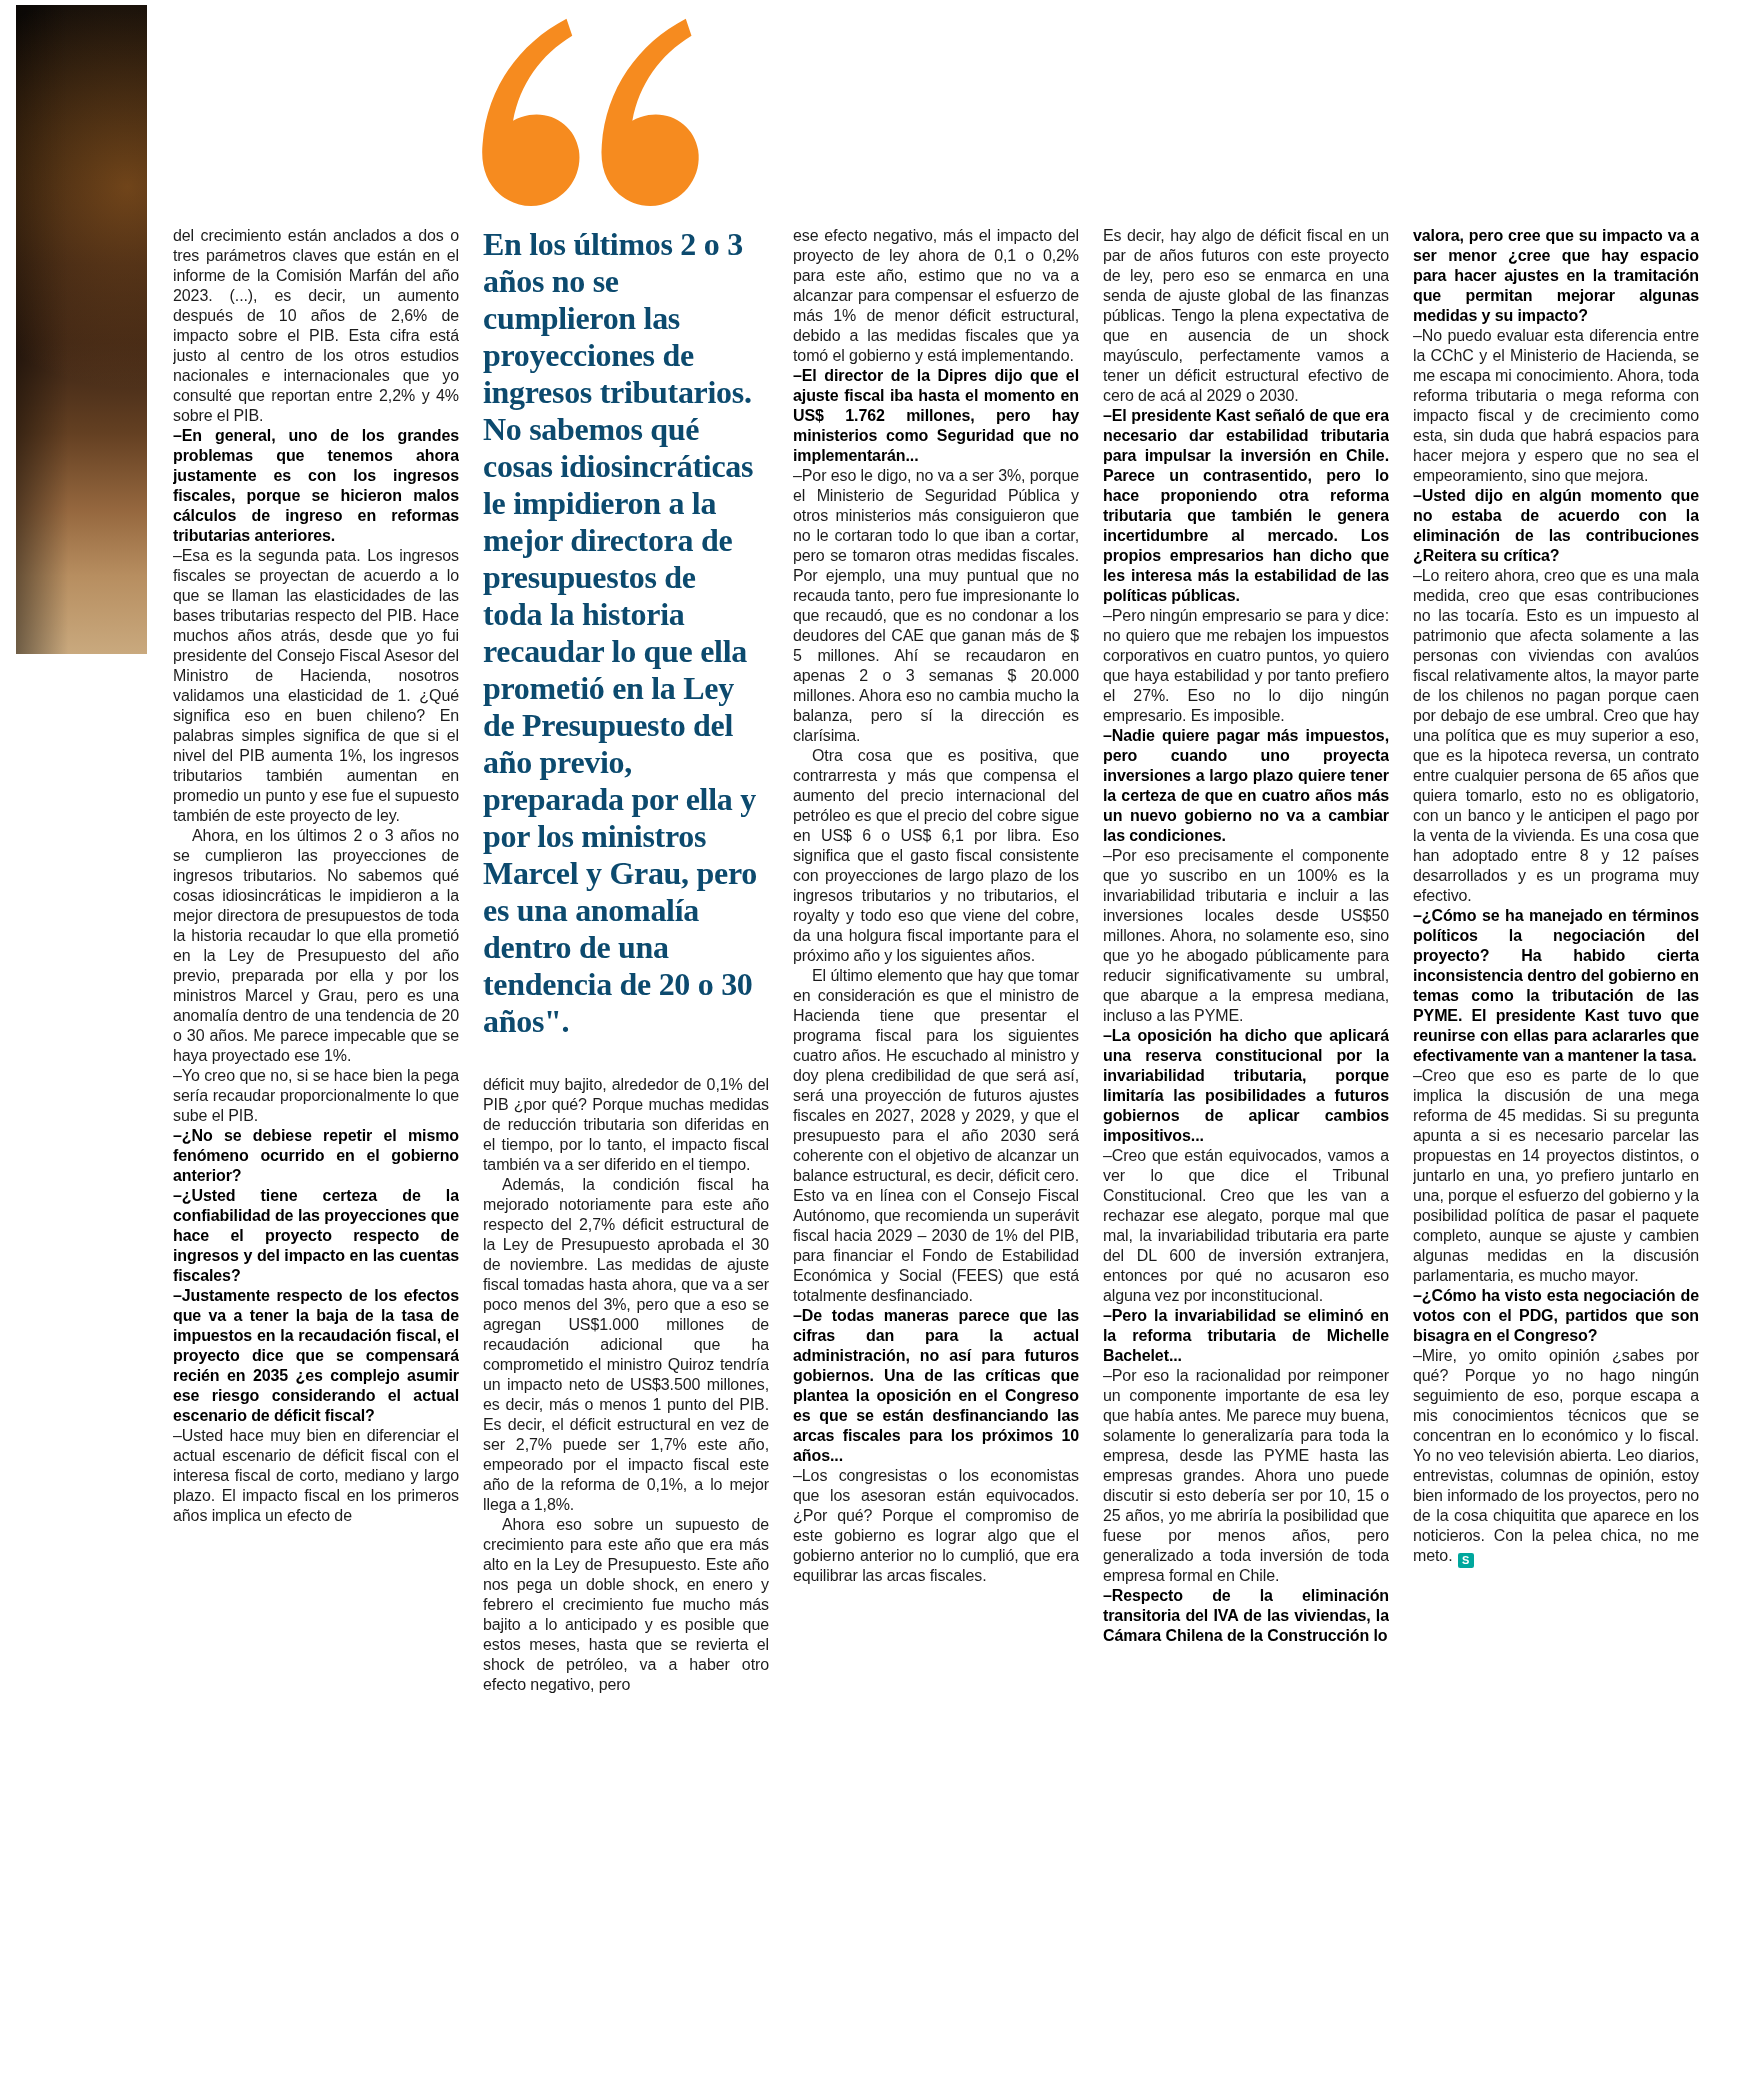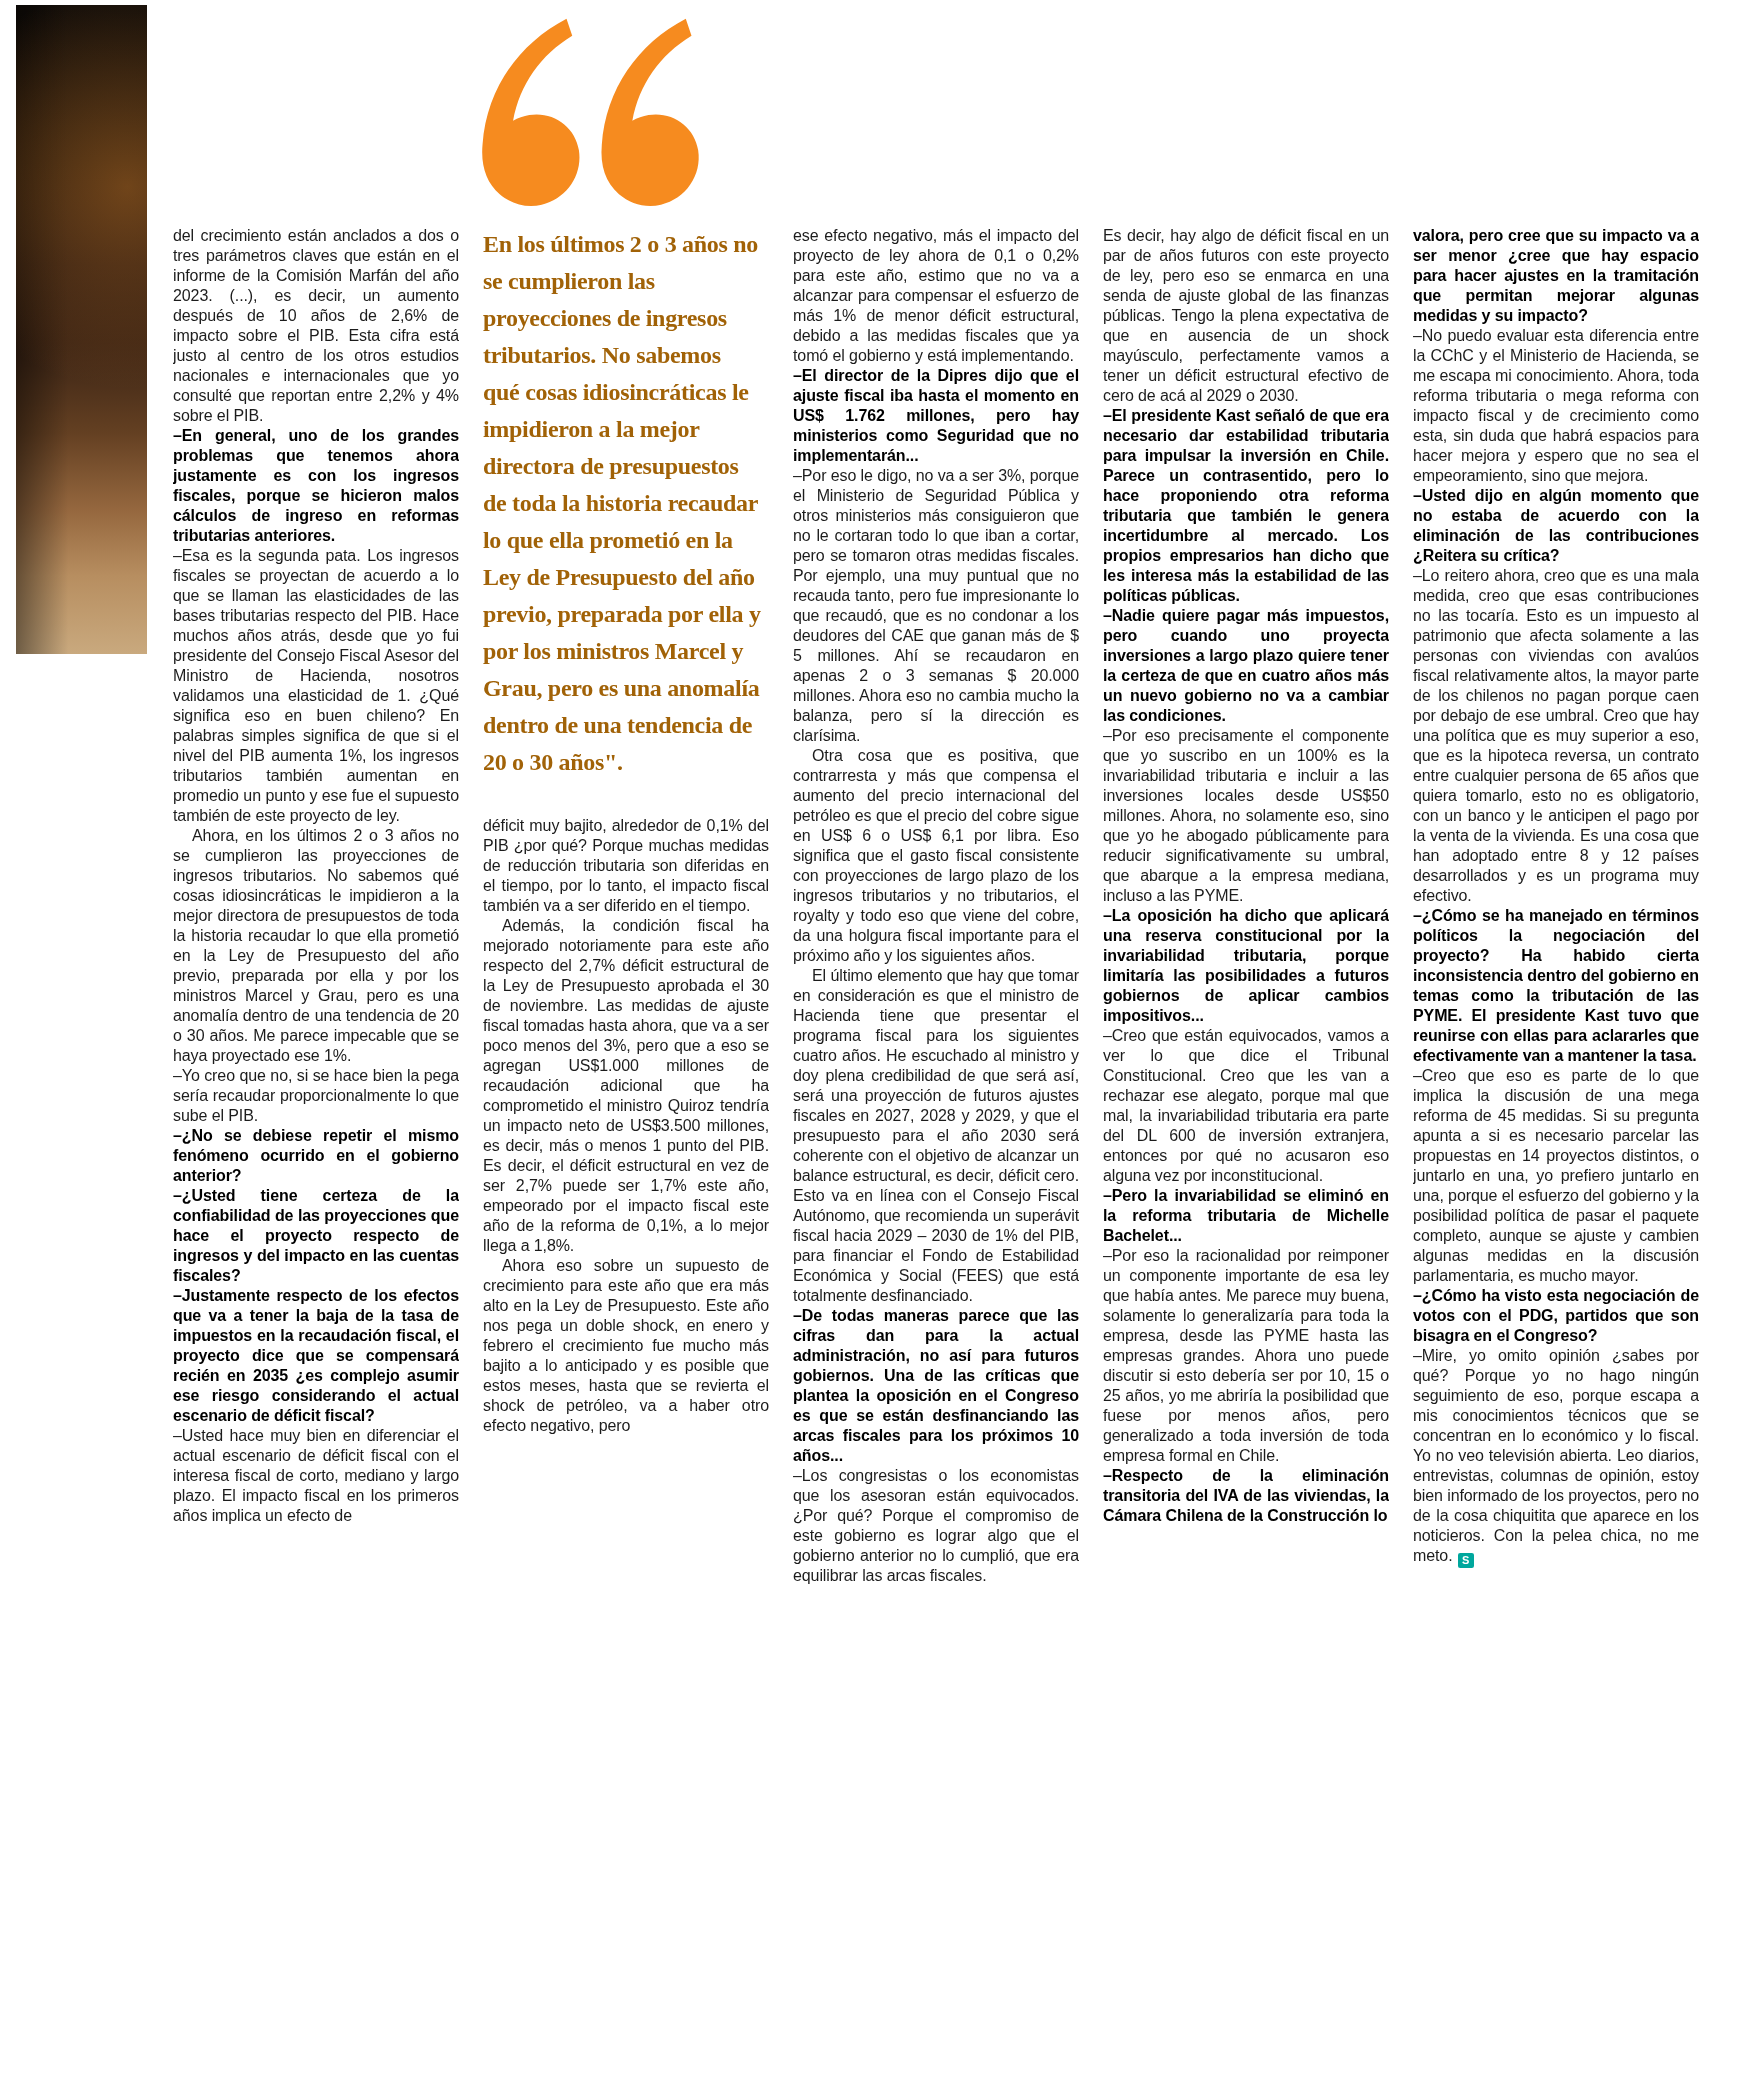--- a/index.html
+++ b/index.html
@@ -26,21 +26,21 @@
     -webkit-hyphens:auto;hyphens:auto;
   }
   .col-1{left:173px}.col-2{left:483px}.col-3{left:793px}.col-4{left:1103px}.col-5{left:1413px}
   .para{
     margin:0;font-size:16px;line-height:20px;color:#1c1c1c;letter-spacing:-0.1px;
   }
   .para.bold{font-weight:700;color:#000000;}
   .para.indent{text-indent:19px;}
   .pull-quote{
     font-family:"Liberation Serif", serif;
-    font-weight:700;font-size:24px;line-height:37px;color:#a16207;
+    font-weight:700;font-size:32px;line-height:37px;color:#0c4a6e;
     letter-spacing:-0.3px;text-align:left;margin:0 8px 35px 0;
     -webkit-hyphens:none;hyphens:none;
   }
   .end-marker{
     display:inline-block;width:15.8px;height:15.8px;border-radius:2.1px;
     background:#00A79D;color:#ffffff;font-weight:700;font-size:11px;line-height:15.8px;
     text-align:center;margin-left:5.3px;vertical-align:-2.6px;text-indent:0;
   }
 </style>
 </head>
@@ -90,20 +90,21 @@
         <p class="para normal indent">El último elemento que hay que tomar en consideración es que el ministro de Hacienda tiene que presentar el programa fiscal para los siguientes cuatro años. He escuchado al ministro y doy plena credibilidad de que será así, será una proyección de futuros ajustes fiscales en 2027, 2028 y 2029, y que el presupuesto para el año 2030 será coherente con el objetivo de alcanzar un balance estructural, es decir, déficit cero. Esto va en línea con el Consejo Fiscal Autónomo, que recomienda un superávit fiscal hacia 2029 – 2030 de 1% del PIB, para financiar el Fondo de Estabilidad Económica y Social (FEES) que está totalmente desfinanciado.</p>
         <p class="para bold">–De todas maneras parece que las cifras dan para la actual administración, no así para futuros gobiernos. Una de las críticas que plantea la oposición en el Congreso es que se están desfinanciando las arcas fiscales para los próximos 10 años...</p>
         <p class="para normal">–Los congresistas o los economistas que los asesoran están equivocados. ¿Por qué? Porque el compromiso de este gobierno es lograr algo que el gobierno anterior no lo cumplió, que era equilibrar las arcas fiscales.</p>
       </div>
   </div>
 
   <div class="col col-4">
     <div>
         <p class="para normal">Es decir, hay algo de déficit fiscal en un par de años futuros con este proyecto de ley, pero eso se enmarca en una senda de ajuste global de las finanzas públicas. Tengo la plena expectativa de que en ausencia de un shock mayúsculo, perfectamente vamos a tener un déficit estructural efectivo de cero de acá al 2029 o 2030.</p>
         <p class="para bold">–El presidente Kast señaló de que era necesario dar estabilidad tributaria para impulsar la inversión en Chile. Parece un contrasentido, pero lo hace proponiendo otra reforma tributaria que también le genera incertidumbre al mercado. Los propios empresarios han dicho que les interesa más la estabilidad de las políticas públicas.</p>
+        <p class="para normal">–Pero ningún empresario se para y dice: no quiero que me rebajen los impuestos corporativos en cuatro puntos, yo quiero que haya estabilidad y por tanto prefiero el 27%. Eso no lo dijo ningún empresario. Es imposible.</p>
         <p class="para bold">–Nadie quiere pagar más impuestos, pero cuando uno proyecta inversiones a largo plazo quiere tener la certeza de que en cuatro años más un nuevo gobierno no va a cambiar las condiciones.</p>
         <p class="para normal">–Por eso precisamente el componente que yo suscribo en un 100% es la invariabilidad tributaria e incluir a las inversiones locales desde US$50 millones. Ahora, no solamente eso, sino que yo he abogado públicamente para reducir significativamente su umbral, que abarque a la empresa mediana, incluso a las PYME.</p>
         <p class="para bold">–La oposición ha dicho que aplicará una reserva constitucional por la invariabilidad tributaria, porque limitaría las posibilidades a futuros gobiernos de aplicar cambios impositivos...</p>
         <p class="para normal">–Creo que están equivocados, vamos a ver lo que dice el Tribunal Constitucional. Creo que les van a rechazar ese alegato, porque mal que mal, la invariabilidad tributaria era parte del DL 600 de inversión extranjera, entonces por qué no acusaron eso alguna vez por inconstitucional.</p>
         <p class="para bold">–Pero la invariabilidad se eliminó en la reforma tributaria de Michelle Bachelet...</p>
         <p class="para normal">–Por eso la racionalidad por reimponer un componente importante de esa ley que había antes. Me parece muy buena, solamente lo generalizaría para toda la empresa, desde las PYME hasta las empresas grandes. Ahora uno puede discutir si esto debería ser por 10, 15 o 25 años, yo me abriría la posibilidad que fuese por menos años, pero generalizado a toda inversión de toda empresa formal en Chile.</p>
         <p class="para bold">–Respecto de la eliminación transitoria del IVA de las viviendas, la Cámara Chilena de la Construcción lo</p>
       </div>
   </div>
 

